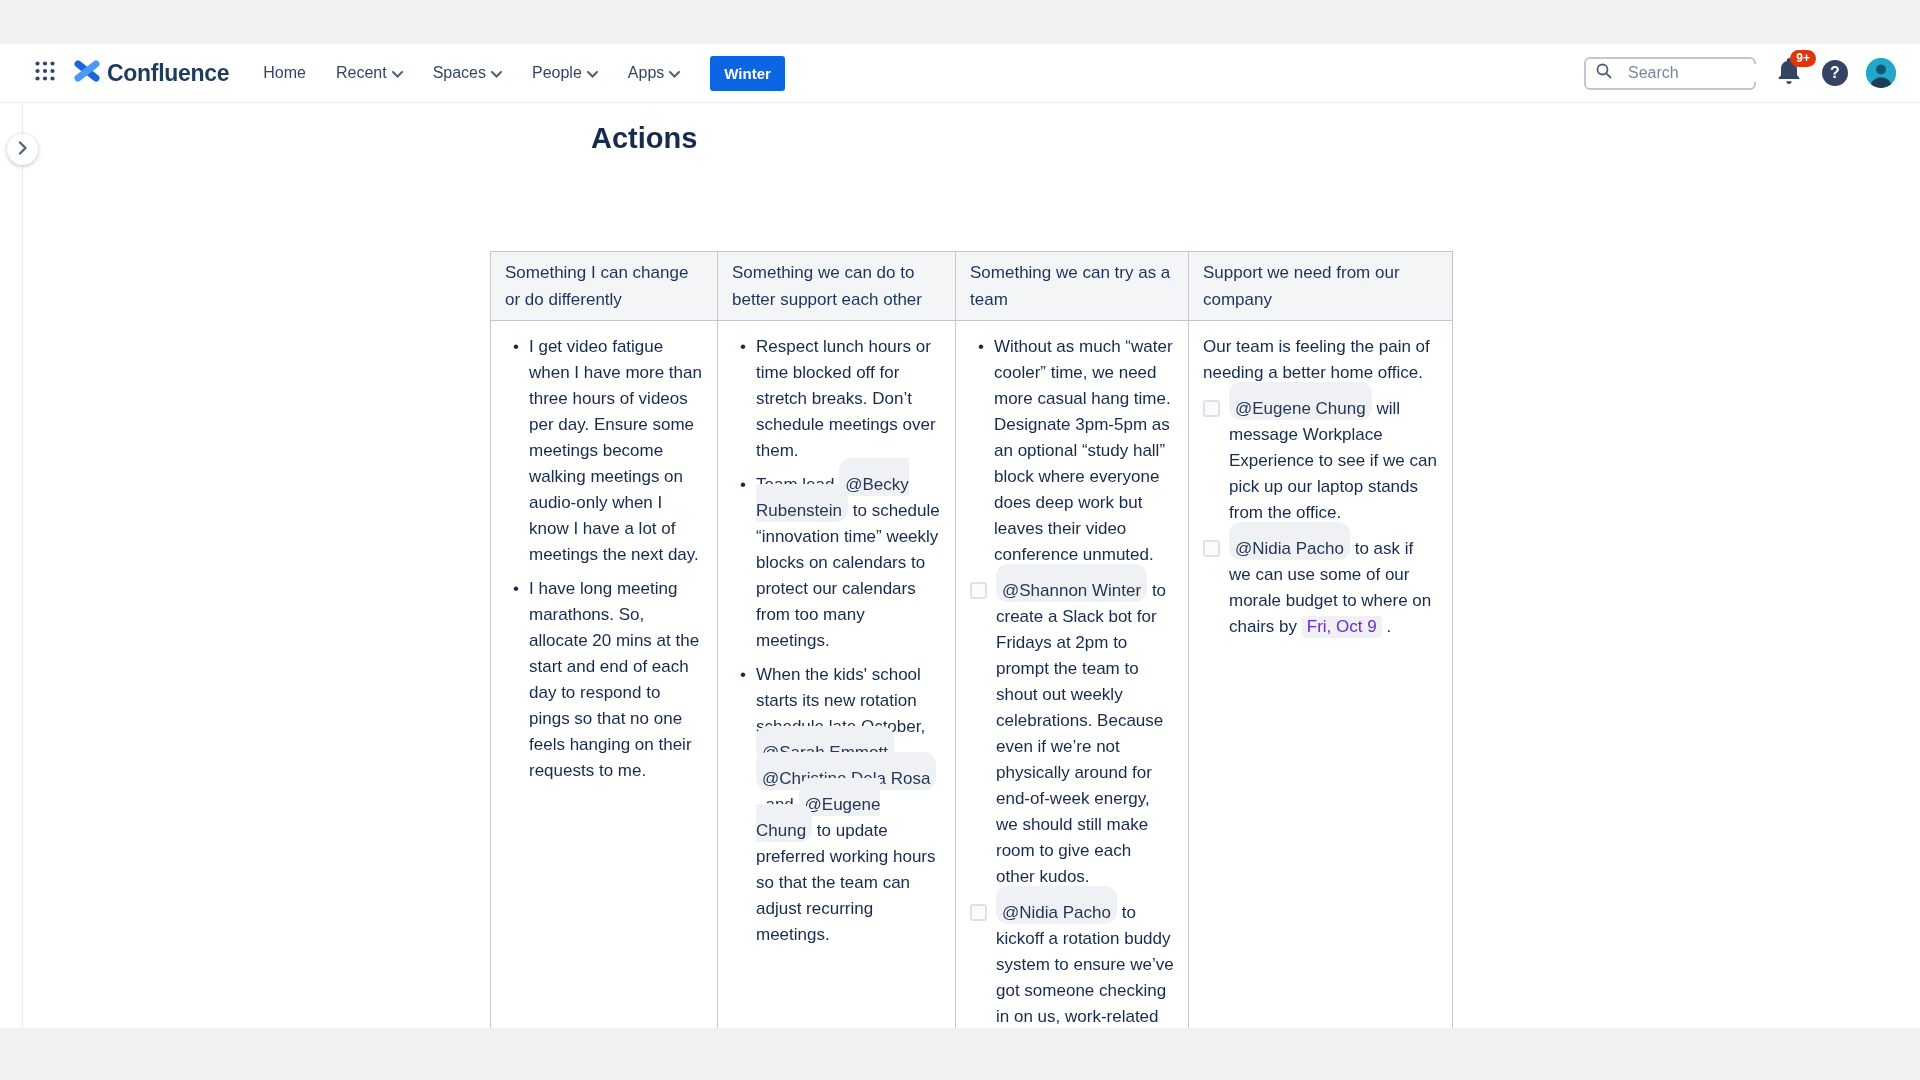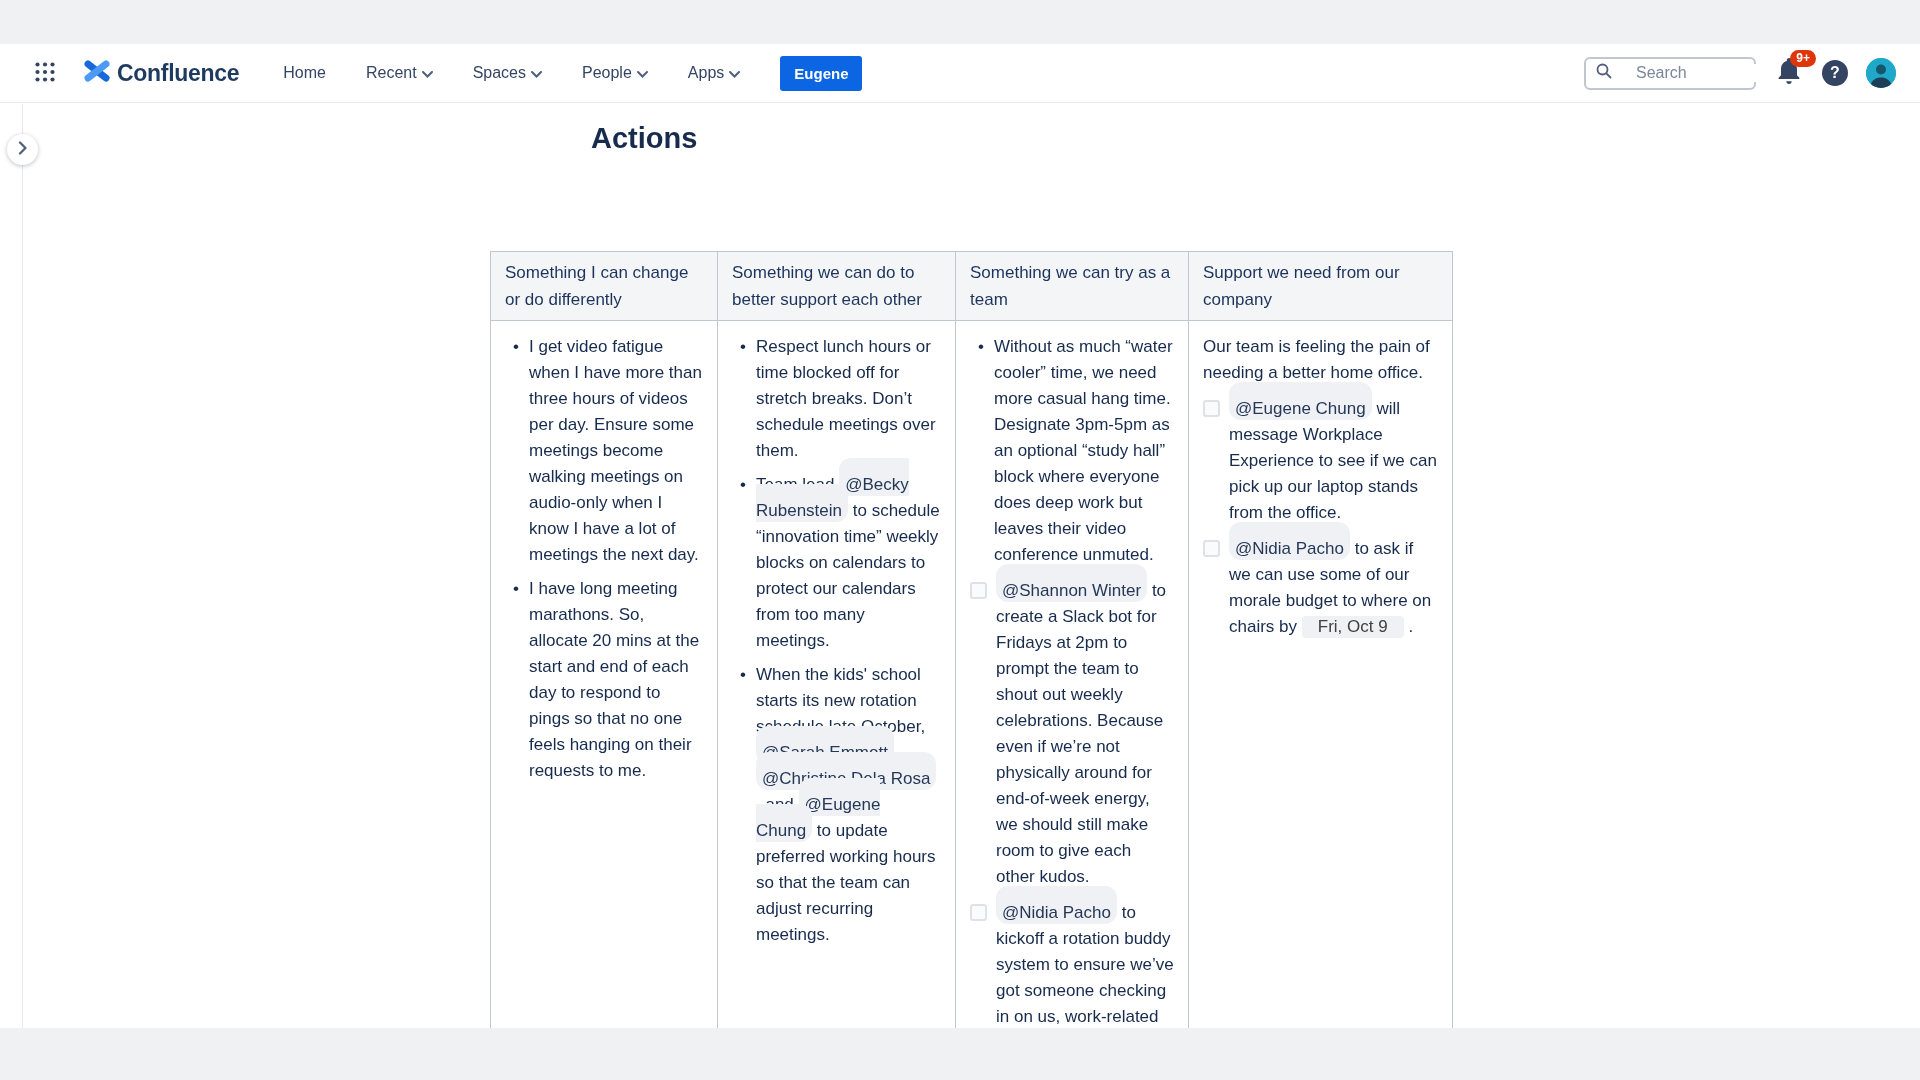--- a/index.html
+++ b/index.html
@@ -7,37 +7,37 @@
     font-family:"Liberation Sans","DejaVu Sans",sans-serif; color:#172B4D; }
 
   
   .top-strip    { position:absolute; left:0; top:0; width:1920px; height:44px; background:#F0F1F2; }
   .bottom-strip { position:absolute; left:0; bottom:0; width:1920px; height:52px; background:#F0F1F2; }
 
   
   .navbar { position:absolute; left:0; top:44px; width:1920px; height:59px; background:#fff;
     display:flex; align-items:center; justify-content:space-between;
     padding:0 24px 0 28px; border-bottom:1px solid #EBECF0; }
-  .nav-left  { display:flex; align-items:center; gap:16px; }
+  .nav-left  { display:flex; gap:6px; }
   .nav-right { display:flex; align-items:center; gap:18px; }
 
   .app-grid-btn { width:34px; height:34px; border:none; background:transparent; cursor:pointer;
     display:flex; align-items:center; justify-content:center; border-radius:4px; }
   .logo { display:flex; align-items:center; gap:7px; margin:0 16px 0 6px; cursor:pointer; }
   .logo-word { font-size:23px; font-weight:600; color:#1E3A5F; letter-spacing:-0.3px; }
 
   .nav-item { display:flex; align-items:center; gap:5px; padding:8px 12px; border-radius:4px;
     font-size:16px; font-weight:500; color:#344563; text-decoration:none; cursor:pointer; }
   .chev { width:11px; height:7px; }
 
   .create-btn { margin-left:12px; background:#0C66E4; color:#fff; border:none; border-radius:3px;
     font-size:15px; font-weight:600; padding:9px 14px; cursor:pointer;
     font-family:"Liberation Sans","DejaVu Sans",sans-serif; }
 
-  .search-box { display:flex; align-items:center; gap:24px; width:172px; height:33px;
+  .search-box { display:flex; align-items:center; gap:16px; width:172px; height:33px;
     border:2px solid #C1C7D0; border-radius:6px; padding:0 10px; background:#fff; }
   .search-box input { border:none; outline:none; width:150px; font-size:16px; color:#172B4D;
     font-family:"Liberation Sans","DejaVu Sans",sans-serif; }
   .search-box input::placeholder { color:#7A869A; }
 
   .bell-wrap { position:relative; width:30px; height:30px; cursor:pointer;
     display:flex; align-items:center; justify-content:center; }
   .badge { position:absolute; top:-8px; right:-12px; background:#DE350B; color:#fff;
     font-size:12px; font-weight:700; border-radius:9px; padding:1px 6px 2px; line-height:14px; }
 
@@ -73,21 +73,21 @@
   .cell-list li:last-child { margin-bottom:0; }
   .cell-list li::before { content:"\2022"; position:absolute; left:8px; top:0; color:#172B4D; }
 
   .task { display:flex; gap:9px; margin-top:10px; }
   .task-check { flex:0 0 auto; width:17px; height:17px; margin-top:4px; background:#FAFBFC;
     border:2px solid #DFE1E6; border-radius:3px; cursor:pointer; }
   .task-body { flex:1; }
   .cell-intro { margin-bottom:2px; }
 
   .mention { background:#F0F1F4; border-radius:12px; padding:17px 6px 2px; color:#253858; cursor:pointer; }
-  .date-pill { background:#F0F1F4; border-radius:4px; padding:1px 16px 2px; color:#404040; cursor:pointer;text-align:right; }
+  .date-pill { background:#F0F1F4; border-radius:4px; padding:1px 5px 2px; color:#6d28d9; cursor:pointer;text-align:right; }
 </style>
 </head>
 <body>
 
 <div class="top-strip"></div>
 
 <header class="navbar">
   <div class="nav-left">
     <button class="app-grid-btn">
       <span>
@@ -137,21 +137,21 @@
             <path d="M1 1 L5.5 5.5 L10 1" stroke="#505F79" stroke-width="2" fill="none" stroke-linecap="round"></path>
           </svg></span>
     </a>
     <a class="nav-item">
       <span>Apps</span>
       <span><svg class="chev" viewBox="0 0 11 7">
             <path d="M1 1 L5.5 5.5 L10 1" stroke="#505F79" stroke-width="2" fill="none" stroke-linecap="round"></path>
           </svg></span>
     </a>
 
-    <button class="create-btn">Eugene</button>
+    <button class="create-btn">Winter</button>
   </div>
 
   <div class="nav-right">
     <div class="search-box">
       <span>
         <svg width="16" height="16" viewBox="0 0 16 16">
             <circle cx="6.5" cy="6.5" r="5" stroke="#505F79" stroke-width="1.8" fill="none"></circle>
             <path d="M10.3 10.3 L14.5 14.5" stroke="#505F79" stroke-width="1.8" stroke-linecap="round"></path>
           </svg>
       </span>

